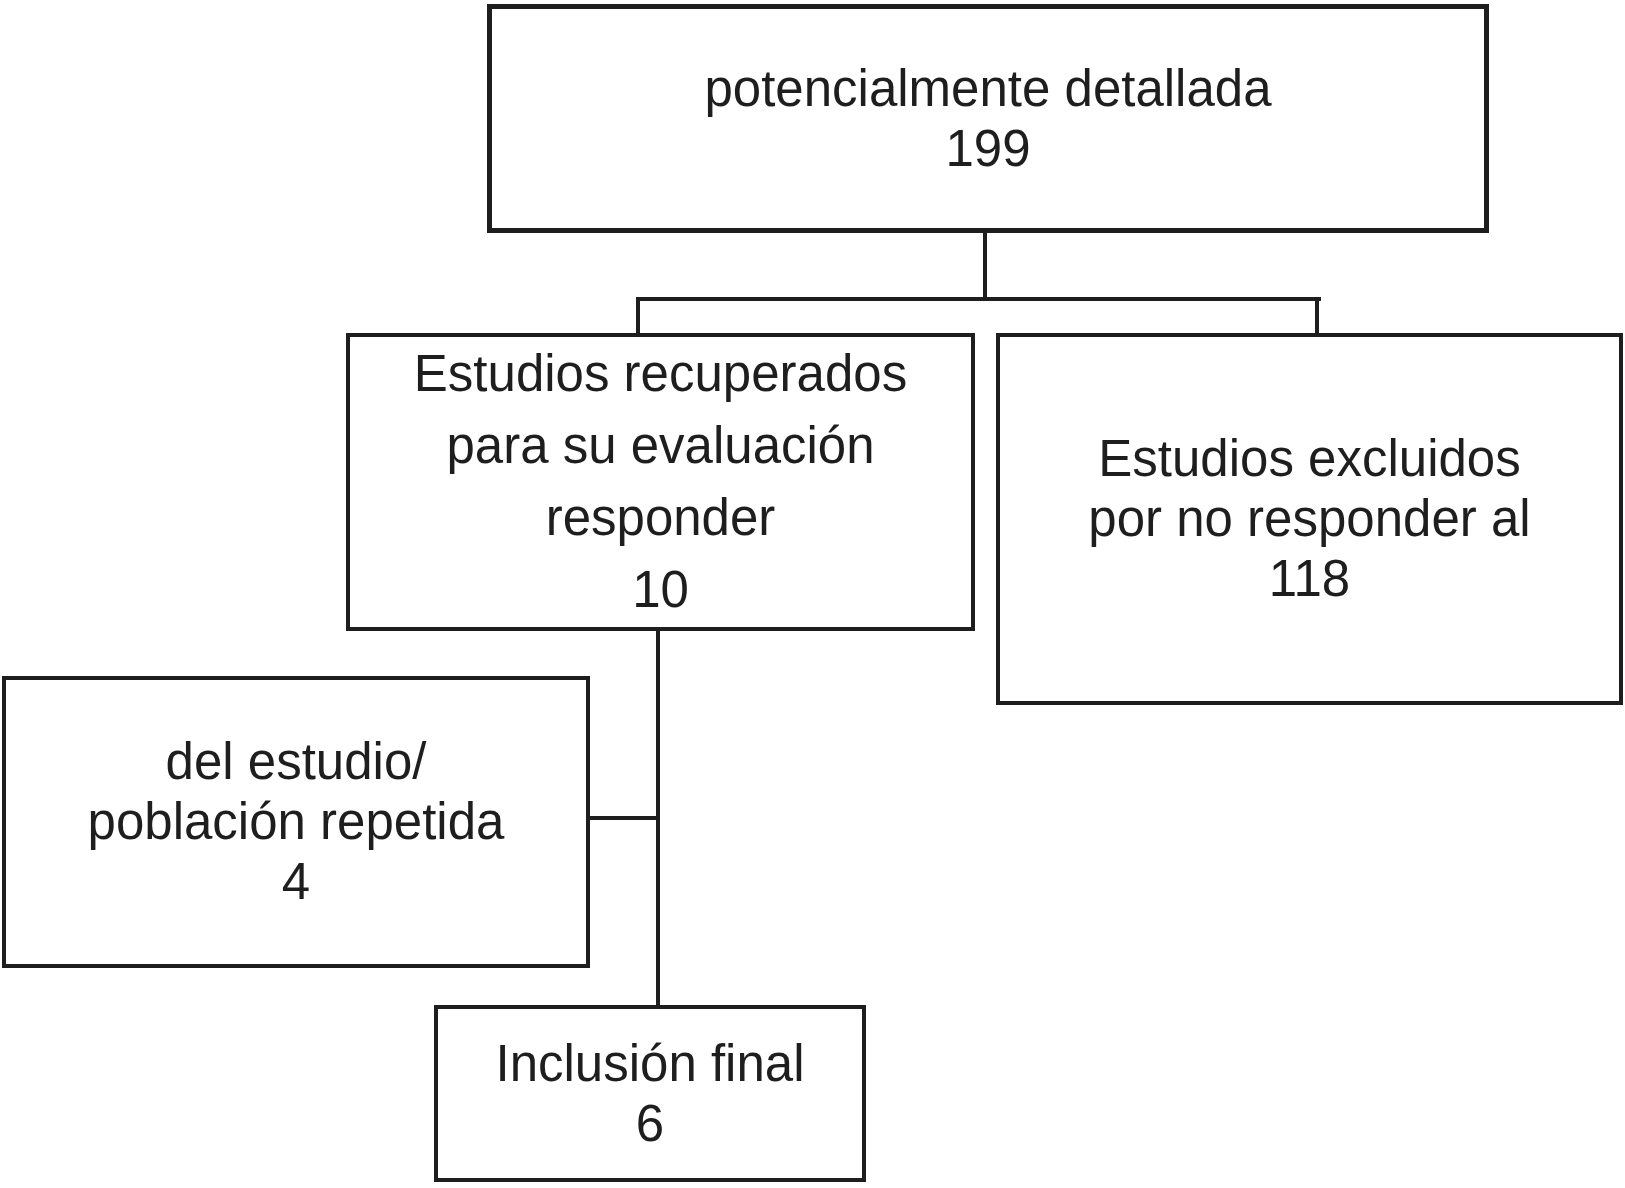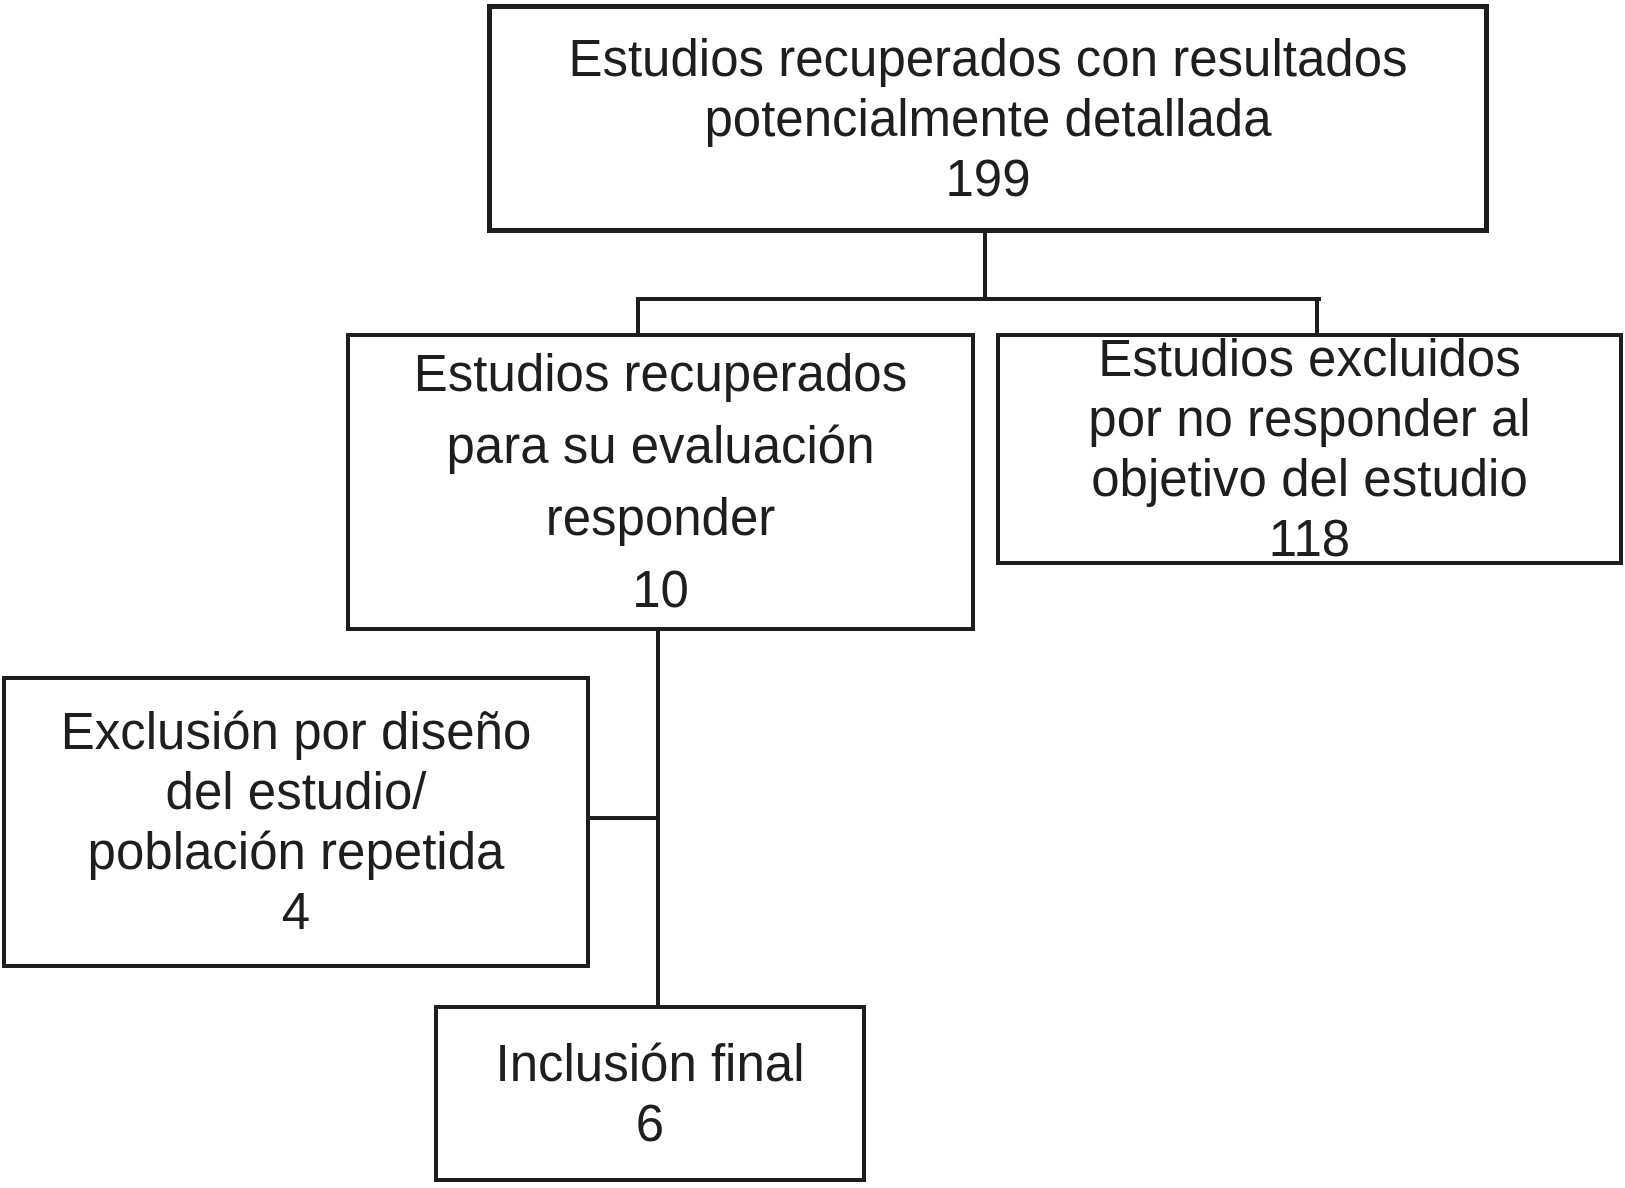--- a/index.html
+++ b/index.html
@@ -33,65 +33,62 @@
   .box .line {
     white-space: nowrap;
   }
   .connector {
     position: absolute;
     background: #1e1e1e;
   }
   
   .box-top        { left: 487px; top: 4px;    width: 1002px; height: 229px; border-width: 5px; }
   .box-evaluated  { left: 346px; top: 333px;  width: 629px;  height: 298px; gap: 12px; }
-  .box-excluded   { left: 996px; top: 333px;  width: 627px;  height: 232px; }
+  .box-excluded   { left: 996px; top: 333px;  width: 627px;  height: 372px; }
   .box-design     { left: 2px;   top: 676px;  width: 588px;  height: 292px; }
   .box-final      { left: 434px; top: 1005px; width: 432px;  height: 177px; }
   
   .conn-top-stem      { left: 983px;  top: 233px; width: 4px;   height: 66px; }
   .conn-bracket       { left: 636px;  top: 297px; width: 685px; height: 4px;  }
   .conn-bracket-left  { left: 636px;  top: 297px; width: 4px;   height: 40px; }
   .conn-bracket-right { left: 1315px; top: 297px; width: 4px;   height: 40px; }
   .conn-mid-stem      { left: 656px;  top: 631px; width: 4px;   height: 376px; }
   .conn-design-branch { left: 590px;  top: 816px; width: 68px;  height: 4px;  }
 </style>
 </head>
 <body>
 
 <div class="canvas">
 
   <div class="box box-top">
-    <div class="line">Estudios recuperados con resultados</div>
     <div class="line">potencialmente detallada</div>
     <div class="line">199</div>
   </div>
 
   <div class="connector conn-top-stem"></div>
   <div class="connector conn-bracket"></div>
   <div class="connector conn-bracket-left"></div>
   <div class="connector conn-bracket-right"></div>
 
   <div class="box box-evaluated">
     <div class="line">Estudios recuperados</div>
     <div class="line">para su evaluación</div>
     <div class="line">responder</div>
     <div class="line">10</div>
   </div>
 
   <div class="box box-excluded">
     <div class="line">Estudios excluidos</div>
     <div class="line">por no responder al</div>
-    <div class="line">objetivo del estudio</div>
     <div class="line">118</div>
   </div>
 
   <div class="connector conn-mid-stem"></div>
 
   <div class="box box-design">
-    <div class="line">Exclusión por diseño</div>
     <div class="line">del estudio/</div>
     <div class="line">población repetida</div>
     <div class="line">4</div>
   </div>
 
   <div class="connector conn-design-branch"></div>
 
   <div class="box box-final">
     <div class="line">Inclusión final</div>
     <div class="line">6</div>

